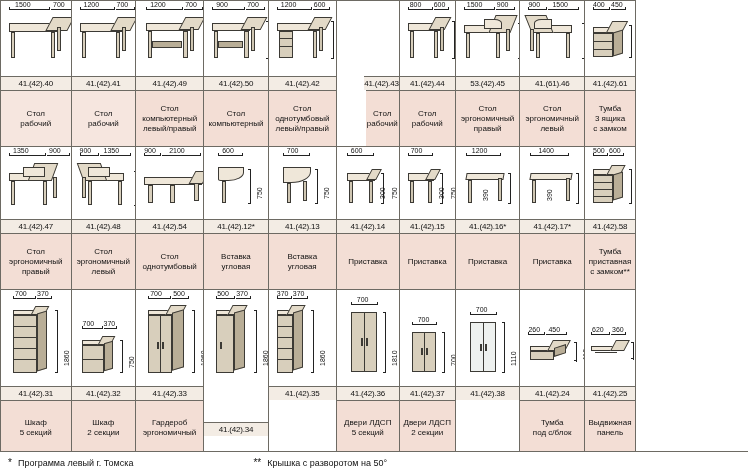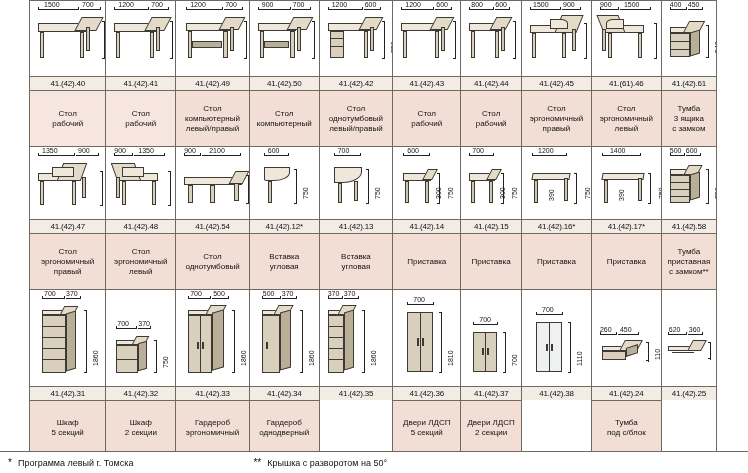--- a/index.html
+++ b/index.html
@@ -6,21 +6,21 @@
   body{
     width:748px;height:473px;
     background:#ffffff;
     font-family:"Liberation Sans", sans-serif;
     font-size:8px;
     color:#1a1a1a;
     overflow:hidden;
   }
   .sheet{position:relative;width:748px;height:473px;}
 
-  .row{display:flex;width:688px;border-top:1px solid #6d6a63;box-sizing:border-box;margin-left:29px;}
+  .row{display:flex;width:636px;border-top:1px solid #6d6a63;box-sizing:border-box;}
   .row.first{border-top:1px solid #6d6a63;}
   .cell{
     position:relative;
     border-right:1px solid #6d6a63;
     box-sizing:border-box;
     display:flex;flex-direction:column;
     background:#ffffff;
   }
   .cell:first-child{border-left:1px solid #6d6a63;}
 
@@ -213,21 +213,21 @@
           <div class="tickh" style="left:62px;top:57px;"></div>
         <span class="dimv" style="left:70px;top:52px;">750</span>
       </div>
       <div class="code">41.(42).42</div>
       <div class="name hi">
         <span>Стол однотумбовый</span>
         <span>левый/правый</span>
       </div>
     </div>
 
-    <div class="cell" style="width:74px;height:145px;">
+    <div class="cell" style="width:74px;height:145px;align-items:flex-end;">
       <div class="pic" style="height:75px;">
         <div class="hline" style="left:8px;top:8px;width:32px;"></div>
         <div class="tick" style="left:8px;top:6px;"></div>
           <div class="tick" style="left:40px;top:6px;"></div>
         <span class="dim" style="left:12px;top:0px;">1200</span>
         <div class="hline" style="left:42px;top:8px;width:16px;"></div>
         <div class="tick" style="left:58px;top:6px;"></div>
         <span class="dim" style="left:43px;top:0px;">600</span>
         <div class="top" style="left:8px;top:22px;width:40px;height:8px;"></div>
         <div class="top2" style="left:40px;top:16px;width:18px;height:13px;transform:skewX(-28deg);"></div>
@@ -285,21 +285,21 @@
         <div class="top2" style="left:36px;top:14px;width:22px;height:18px;transform:skewX(-22deg);"></div>
         <div class="top" style="left:28px;top:18px;width:18px;height:10px;border-radius:0 40% 0 0;"></div>
         <div class="side" style="left:10px;top:32px;width:4px;height:25px;"></div>
         <div class="side" style="left:40px;top:32px;width:4px;height:25px;"></div>
         <div class="leg" style="left:50px;top:28px;width:4px;height:22px;"></div>
         <div class="vline" style="left:64px;top:22px;height:36px;"></div>
         <div class="tickh" style="left:62px;top:22px;"></div>
           <div class="tickh" style="left:62px;top:57px;"></div>
         <span class="dimv" style="left:70px;top:52px;">750</span>
       </div>
-      <div class="code">41.(42).45</div>
+      <div class="code">53.(42).45</div>
       <div class="name hi">
         <span>Стол</span>
         <span>эргономичный</span>
         <span>правый</span>
       </div>
     </div>
 
     <div class="cell" style="width:76px;height:145px;">
       <div class="pic" style="height:75px;">
         <div class="hline" style="left:8px;top:8px;width:18px;"></div>
@@ -676,21 +676,21 @@
           <div class="tickh" style="left:56px;top:82px;"></div>
         <span class="dimv" style="left:64px;top:76px;">1860</span>
       </div>
       <div class="code">41.(42).33</div>
       <div class="name hi">
         <span>Гардероб</span>
         <span>эргономичный</span>
       </div>
     </div>
 
-    <div class="cell" style="width:76px;height:164px;">
+    <div class="cell" style="width:76px;height:164px;gap:36px;">
       <div class="pic" style="height:96px;">
         <div class="hline" style="left:12px;top:8px;width:18px;"></div>
         <div class="tick" style="left:12px;top:6px;"></div>
           <div class="tick" style="left:30px;top:6px;"></div>
         <span class="dim" style="left:13px;top:0px;">500</span>
         <div class="hline" style="left:32px;top:8px;width:14px;"></div>
         <div class="tick" style="left:46px;top:6px;"></div>
         <span class="dim" style="left:32px;top:0px;">370</span>
         <div class="top" style="left:12px;top:20px;width:18px;height:5px;"></div>
         <div class="top2" style="left:26px;top:15px;width:15px;height:10px;transform:skewX(-28deg);"></div>
@@ -833,20 +833,24 @@
         <span class="dim" style="left:27px;top:36px;">360</span>
         <div class="top" style="left:6px;top:56px;width:26px;height:5px;"></div>
         <div class="top2" style="left:28px;top:50px;width:14px;height:11px;transform:skewX(-28deg);"></div>
         <div class="wline" style="left:10px;top:62px;width:22px;height:1px;"></div>
         <div class="vline" style="left:48px;top:52px;height:18px;"></div>
         <div class="tickh" style="left:46px;top:52px;"></div>
           <div class="tickh" style="left:46px;top:68px;"></div>
         <span class="dimv" style="left:54px;top:68px;">90</span>
       </div>
       <div class="code">41.(42).25</div>
+      <div class="name hi">
+        <span>Выдвижная</span>
+        <span>панель</span>
+      </div>
     </div>
   </div>
 
   <div class="footer">
     <span class="star f1">*</span>
     <span style="margin-left:6px;">Программа левый   г. Томска</span>
     <span class="star f2">**</span>
     <span style="margin-left:6px;">Крышка с разворотом на 50°</span>
   </div>
 

